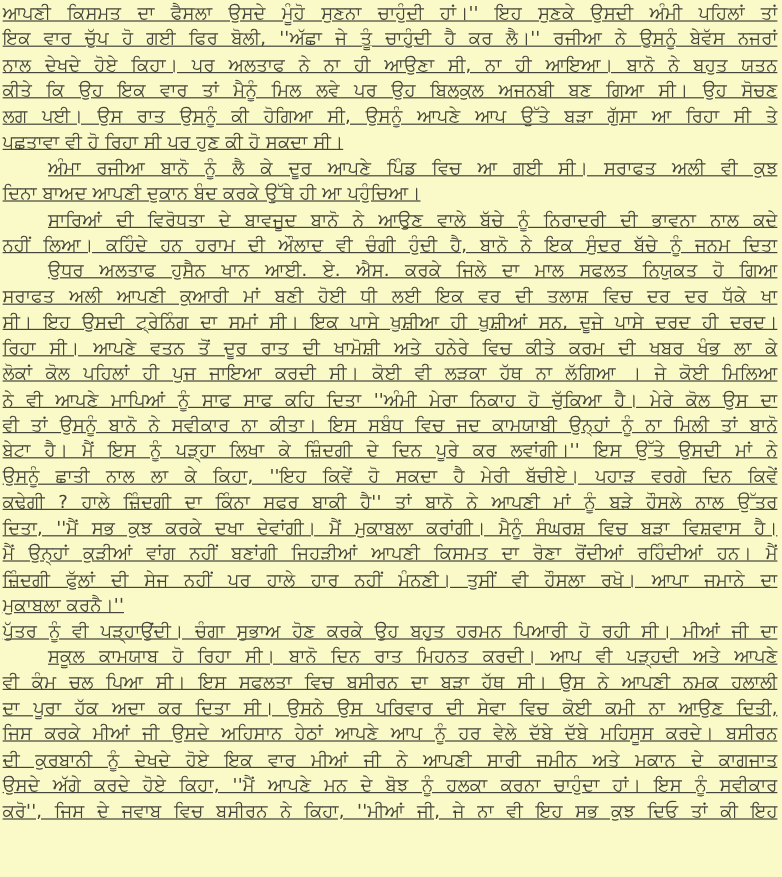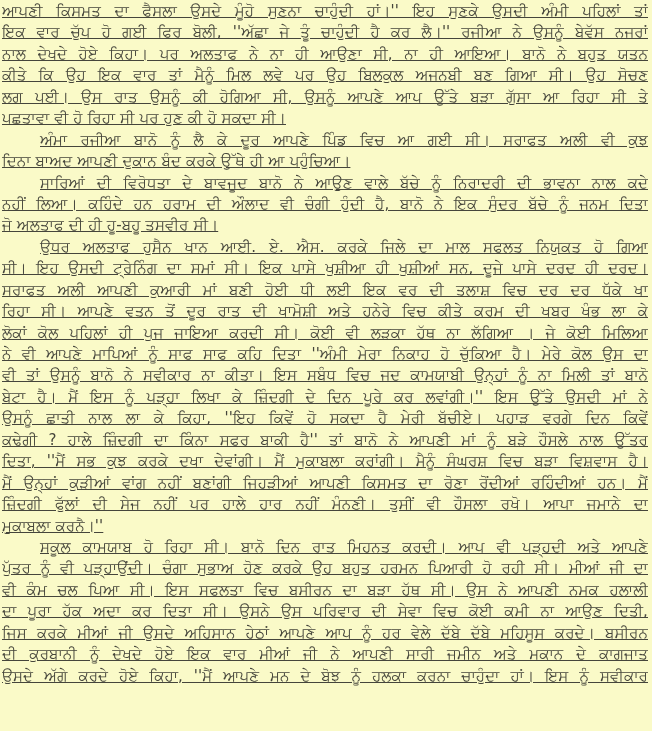--- a/index.html
+++ b/index.html
@@ -38,36 +38,36 @@
       <div class="line">ਆਪਣੀ ਕਿਸਮਤ ਦਾ ਫੈਸਲਾ ਉਸਦੇ ਮੂੰਹੋ ਸੁਣਨਾ ਚਾਹੁੰਦੀ ਹਾਂ।'' ਇਹ ਸੁਣਕੇ ਉਸਦੀ ਅੰਮੀ ਪਹਿਲਾਂ ਤਾਂ</div>
       <div class="line">ਇਕ ਵਾਰ ਚੁੱਪ ਹੋ ਗਈ ਫਿਰ ਬੋਲੀ, ''ਅੱਛਾ ਜੇ ਤੂੰ ਚਾਹੁੰਦੀ ਹੈ ਕਰ ਲੈ।'' ਰਜੀਆ ਨੇ ਉਸਨੂੰ ਬੇਵੱਸ ਨਜਰਾਂ</div>
       <div class="line">ਨਾਲ ਦੇਖਦੇ ਹੋਏ ਕਿਹਾ। ਪਰ ਅਲਤਾਫ ਨੇ ਨਾ ਹੀ ਆਉਣਾ ਸੀ, ਨਾ ਹੀ ਆਇਆ। ਬਾਨੋ ਨੇ ਬਹੁਤ ਯਤਨ</div>
       <div class="line">ਕੀਤੇ ਕਿ ਉਹ ਇਕ ਵਾਰ ਤਾਂ ਮੈਨੂੰ ਮਿਲ ਲਵੇ ਪਰ ਉਹ ਬਿਲਕੁਲ ਅਜਨਬੀ ਬਣ ਗਿਆ ਸੀ। ਉਹ ਸੋਚਣ</div>
       <div class="line">ਲਗ ਪਈ। ਉਸ ਰਾਤ ਉਸਨੂੰ ਕੀ ਹੋਗਿਆ ਸੀ, ਉਸਨੂੰ ਆਪਣੇ ਆਪ ਉੱਤੇ ਬੜਾ ਗੁੱਸਾ ਆ ਰਿਹਾ ਸੀ ਤੇ</div>
       <div class="line nojust">ਪਛਤਾਵਾ ਵੀ ਹੋ ਰਿਹਾ ਸੀ ਪਰ ਹੁਣ ਕੀ ਹੋ ਸਕਦਾ ਸੀ।</div>
       <div class="line indent">ਅੰਮਾ ਰਜੀਆ ਬਾਨੋ ਨੂੰ ਲੈ ਕੇ ਦੂਰ ਆਪਣੇ ਪਿੰਡ ਵਿਚ ਆ ਗਈ ਸੀ। ਸਰਾਫਤ ਅਲੀ ਵੀ ਕੁਝ</div>
       <div class="line nojust">ਦਿਨਾ ਬਾਅਦ ਆਪਣੀ ਦੁਕਾਨ ਬੰਦ ਕਰਕੇ ਉੱਥੇ ਹੀ ਆ ਪਹੁੰਚਿਆ।</div>
       <div class="line indent">ਸਾਰਿਆਂ ਦੀ ਵਿਰੋਧਤਾ ਦੇ ਬਾਵਜੂਦ ਬਾਨੋ ਨੇ ਆਉਣ ਵਾਲੇ ਬੱਚੇ ਨੂੰ ਨਿਰਾਦਰੀ ਦੀ ਭਾਵਨਾ ਨਾਲ ਕਦੇ</div>
       <div class="line">ਨਹੀਂ ਲਿਆ। ਕਹਿੰਦੇ ਹਨ ਹਰਾਮ ਦੀ ਔਲਾਦ ਵੀ ਚੰਗੀ ਹੁੰਦੀ ਹੈ, ਬਾਨੋ ਨੇ ਇਕ ਸੁੰਦਰ ਬੱਚੇ ਨੂੰ ਜਨਮ ਦਿਤਾ</div>
-      <div class="line nojust">ਜੋ ਅਲਤਾਫ ਦੀ ਹੀ ਹੂ-ਬਹੂ ਤਸਵੀਰ ਸੀ।</div>
       <div class="line indent">ਉਧਰ ਅਲਤਾਫ ਹੁਸੈਨ ਖਾਨ ਆਈ. ਏ. ਐਸ. ਕਰਕੇ ਜਿਲੇ ਦਾ ਮਾਲ ਸਫਲਤ ਨਿਯੁਕਤ ਹੋ ਗਿਆ</div>
+      <div class="line">ਸਰਾਫਤ ਅਲੀ ਆਪਣੀ ਕੁਆਰੀ ਮਾਂ ਬਣੀ ਹੋਈ ਧੀ ਲਈ ਇਕ ਵਰ ਦੀ ਤਲਾਸ਼ ਵਿਚ ਦਰ ਦਰ ਧੱਕੇ ਖਾ</div>
       <div class="line">ਸੀ। ਇਹ ਉਸਦੀ ਟ੍ਰੇਨਿੰਗ ਦਾ ਸਮਾਂ ਸੀ। ਇਕ ਪਾਸੇ ਖੁਸ਼ੀਆ ਹੀ ਖੁਸ਼ੀਆਂ ਸਨ, ਦੂਜੇ ਪਾਸੇ ਦਰਦ ਹੀ ਦਰਦ।</div>
-      <div class="line">ਸਰਾਫਤ ਅਲੀ ਆਪਣੀ ਕੁਆਰੀ ਮਾਂ ਬਣੀ ਹੋਈ ਧੀ ਲਈ ਇਕ ਵਰ ਦੀ ਤਲਾਸ਼ ਵਿਚ ਦਰ ਦਰ ਧੱਕੇ ਖਾ</div>
       <div class="line">ਰਿਹਾ ਸੀ। ਆਪਣੇ ਵਤਨ ਤੋਂ ਦੂਰ ਰਾਤ ਦੀ ਖਾਮੋਸ਼ੀ ਅਤੇ ਹਨੇਰੇ ਵਿਚ ਕੀਤੇ ਕਰਮ ਦੀ ਖਬਰ ਖੰਭ ਲਾ ਕੇ</div>
       <div class="line">ਲੋਕਾਂ ਕੋਲ ਪਹਿਲਾਂ ਹੀ ਪੁਜ ਜਾਇਆ ਕਰਦੀ ਸੀ। ਕੋਈ ਵੀ ਲੜਕਾ ਹੱਥ ਨਾ ਲੱਗਿਆ । ਜੇ ਕੋਈ ਮਿਲਿਆ</div>
       <div class="line">ਨੇ ਵੀ ਆਪਣੇ ਮਾਪਿਆਂ ਨੂੰ ਸਾਫ ਸਾਫ ਕਹਿ ਦਿਤਾ ''ਅੰਮੀ ਮੇਰਾ ਨਿਕਾਹ ਹੋ ਚੁੱਕਿਆ ਹੈ। ਮੇਰੇ ਕੋਲ ਉਸ ਦਾ</div>
       <div class="line">ਵੀ ਤਾਂ ਉਸਨੂੰ ਬਾਨੋ ਨੇ ਸਵੀਕਾਰ ਨਾ ਕੀਤਾ। ਇਸ ਸਬੰਧ ਵਿਚ ਜਦ ਕਾਮਯਾਬੀ ਉਨ੍ਹਾਂ ਨੂੰ ਨਾ ਮਿਲੀ ਤਾਂ ਬਾਨੋ</div>
       <div class="line">ਬੇਟਾ ਹੈ। ਮੈਂ ਇਸ ਨੂੰ ਪੜ੍ਹਾ ਲਿਖਾ ਕੇ ਜ਼ਿੰਦਗੀ ਦੇ ਦਿਨ ਪੂਰੇ ਕਰ ਲਵਾਂਗੀ।'' ਇਸ ਉੱਤੇ ਉਸਦੀ ਮਾਂ ਨੇ</div>
       <div class="line">ਉਸਨੂੰ ਛਾਤੀ ਨਾਲ ਲਾ ਕੇ ਕਿਹਾ, ''ਇਹ ਕਿਵੇਂ ਹੋ ਸਕਦਾ ਹੈ ਮੇਰੀ ਬੱਚੀਏ। ਪਹਾੜ ਵਰਗੇ ਦਿਨ ਕਿਵੇਂ</div>
       <div class="line">ਕਢੇਗੀ ? ਹਾਲੇ ਜ਼ਿੰਦਗੀ ਦਾ ਕਿੰਨਾ ਸਫਰ ਬਾਕੀ ਹੈ'' ਤਾਂ ਬਾਨੋ ਨੇ ਆਪਣੀ ਮਾਂ ਨੂੰ ਬੜੇ ਹੌਸਲੇ ਨਾਲ ਉੱਤਰ</div>
       <div class="line">ਦਿਤਾ, ''ਮੈਂ ਸਭ ਕੁਝ ਕਰਕੇ ਦਖਾ ਦੇਵਾਂਗੀ। ਮੈਂ ਮੁਕਾਬਲਾ ਕਰਾਂਗੀ। ਮੈਨੂੰ ਸੰਘਰਸ਼ ਵਿਚ ਬੜਾ ਵਿਸ਼ਵਾਸ ਹੈ।</div>
       <div class="line">ਮੈਂ ਉਨ੍ਹਾਂ ਕੁੜੀਆਂ ਵਾਂਗ ਨਹੀਂ ਬਣਾਂਗੀ ਜਿਹੜੀਆਂ ਆਪਣੀ ਕਿਸਮਤ ਦਾ ਰੋਣਾ ਰੋਂਦੀਆਂ ਰਹਿੰਦੀਆਂ ਹਨ। ਮੈਂ</div>
       <div class="line">ਜ਼ਿੰਦਗੀ ਫੁੱਲਾਂ ਦੀ ਸੇਜ ਨਹੀਂ ਪਰ ਹਾਲੇ ਹਾਰ ਨਹੀਂ ਮੰਨਣੀ। ਤੁਸੀਂ ਵੀ ਹੌਸਲਾ ਰਖੋ। ਆਪਾ ਜਮਾਨੇ ਦਾ</div>
       <div class="line nojust">ਮੁਕਾਬਲਾ ਕਰਨੈ।''</div>
+      <div class="line">ਪੁੱਤਰ ਨੂੰ ਵੀ ਪੜ੍ਹਾਉਂਦੀ। ਚੰਗਾ ਸੁਭਾਅ ਹੋਣ ਕਰਕੇ ਉਹ ਬਹੁਤ ਹਰਮਨ ਪਿਆਰੀ ਹੋ ਰਹੀ ਸੀ। ਮੀਆਂ ਜੀ ਦਾ</div>
       <div class="line indent">ਸਕੂਲ ਕਾਮਯਾਬ ਹੋ ਰਿਹਾ ਸੀ। ਬਾਨੋ ਦਿਨ ਰਾਤ ਮਿਹਨਤ ਕਰਦੀ। ਆਪ ਵੀ ਪੜ੍ਹਦੀ ਅਤੇ ਆਪਣੇ</div>
-      <div class="line">ਪੁੱਤਰ ਨੂੰ ਵੀ ਪੜ੍ਹਾਉਂਦੀ। ਚੰਗਾ ਸੁਭਾਅ ਹੋਣ ਕਰਕੇ ਉਹ ਬਹੁਤ ਹਰਮਨ ਪਿਆਰੀ ਹੋ ਰਹੀ ਸੀ। ਮੀਆਂ ਜੀ ਦਾ</div>
       <div class="line">ਵੀ ਕੰਮ ਚਲ ਪਿਆ ਸੀ। ਇਸ ਸਫਲਤਾ ਵਿਚ ਬਸੀਰਨ ਦਾ ਬੜਾ ਹੱਥ ਸੀ। ਉਸ ਨੇ ਆਪਣੀ ਨਮਕ ਹਲਾਲੀ</div>
       <div class="line">ਦਾ ਪੂਰਾ ਹੱਕ ਅਦਾ ਕਰ ਦਿਤਾ ਸੀ। ਉਸਨੇ ਉਸ ਪਰਿਵਾਰ ਦੀ ਸੇਵਾ ਵਿਚ ਕੋਈ ਕਮੀ ਨਾ ਆਉਣ ਦਿਤੀ,</div>
       <div class="line">ਜਿਸ ਕਰਕੇ ਮੀਆਂ ਜੀ ਉਸਦੇ ਅਹਿਸਾਨ ਹੇਠਾਂ ਆਪਣੇ ਆਪ ਨੂੰ ਹਰ ਵੇਲੇ ਦੱਬੇ ਦੱਬੇ ਮਹਿਸੂਸ ਕਰਦੇ। ਬਸੀਰਨ</div>
       <div class="line">ਦੀ ਕੁਰਬਾਨੀ ਨੂੰ ਦੇਖਦੇ ਹੋਏ ਇਕ ਵਾਰ ਮੀਆਂ ਜੀ ਨੇ ਆਪਣੀ ਸਾਰੀ ਜਮੀਨ ਅਤੇ ਮਕਾਨ ਦੇ ਕਾਗਜਾਤ</div>
       <div class="line">ਉਸਦੇ ਅੱਗੇ ਕਰਦੇ ਹੋਏ ਕਿਹਾ, ''ਮੈਂ ਆਪਣੇ ਮਨ ਦੇ ਬੋਝ ਨੂੰ ਹਲਕਾ ਕਰਨਾ ਚਾਹੁੰਦਾ ਹਾਂ। ਇਸ ਨੂੰ ਸਵੀਕਾਰ</div>
+      <div class="line">ਕਰੋ'', ਜਿਸ ਦੇ ਜਵਾਬ ਵਿਚ ਬਸੀਰਨ ਨੇ ਕਿਹਾ, ''ਮੀਆਂ ਜੀ, ਜੇ ਨਾ ਵੀ ਇਹ ਸਭ ਕੁਝ ਦਿਓ ਤਾਂ ਕੀ ਇਹ</div>
     </div>
 </div>
 
 </body></html>

